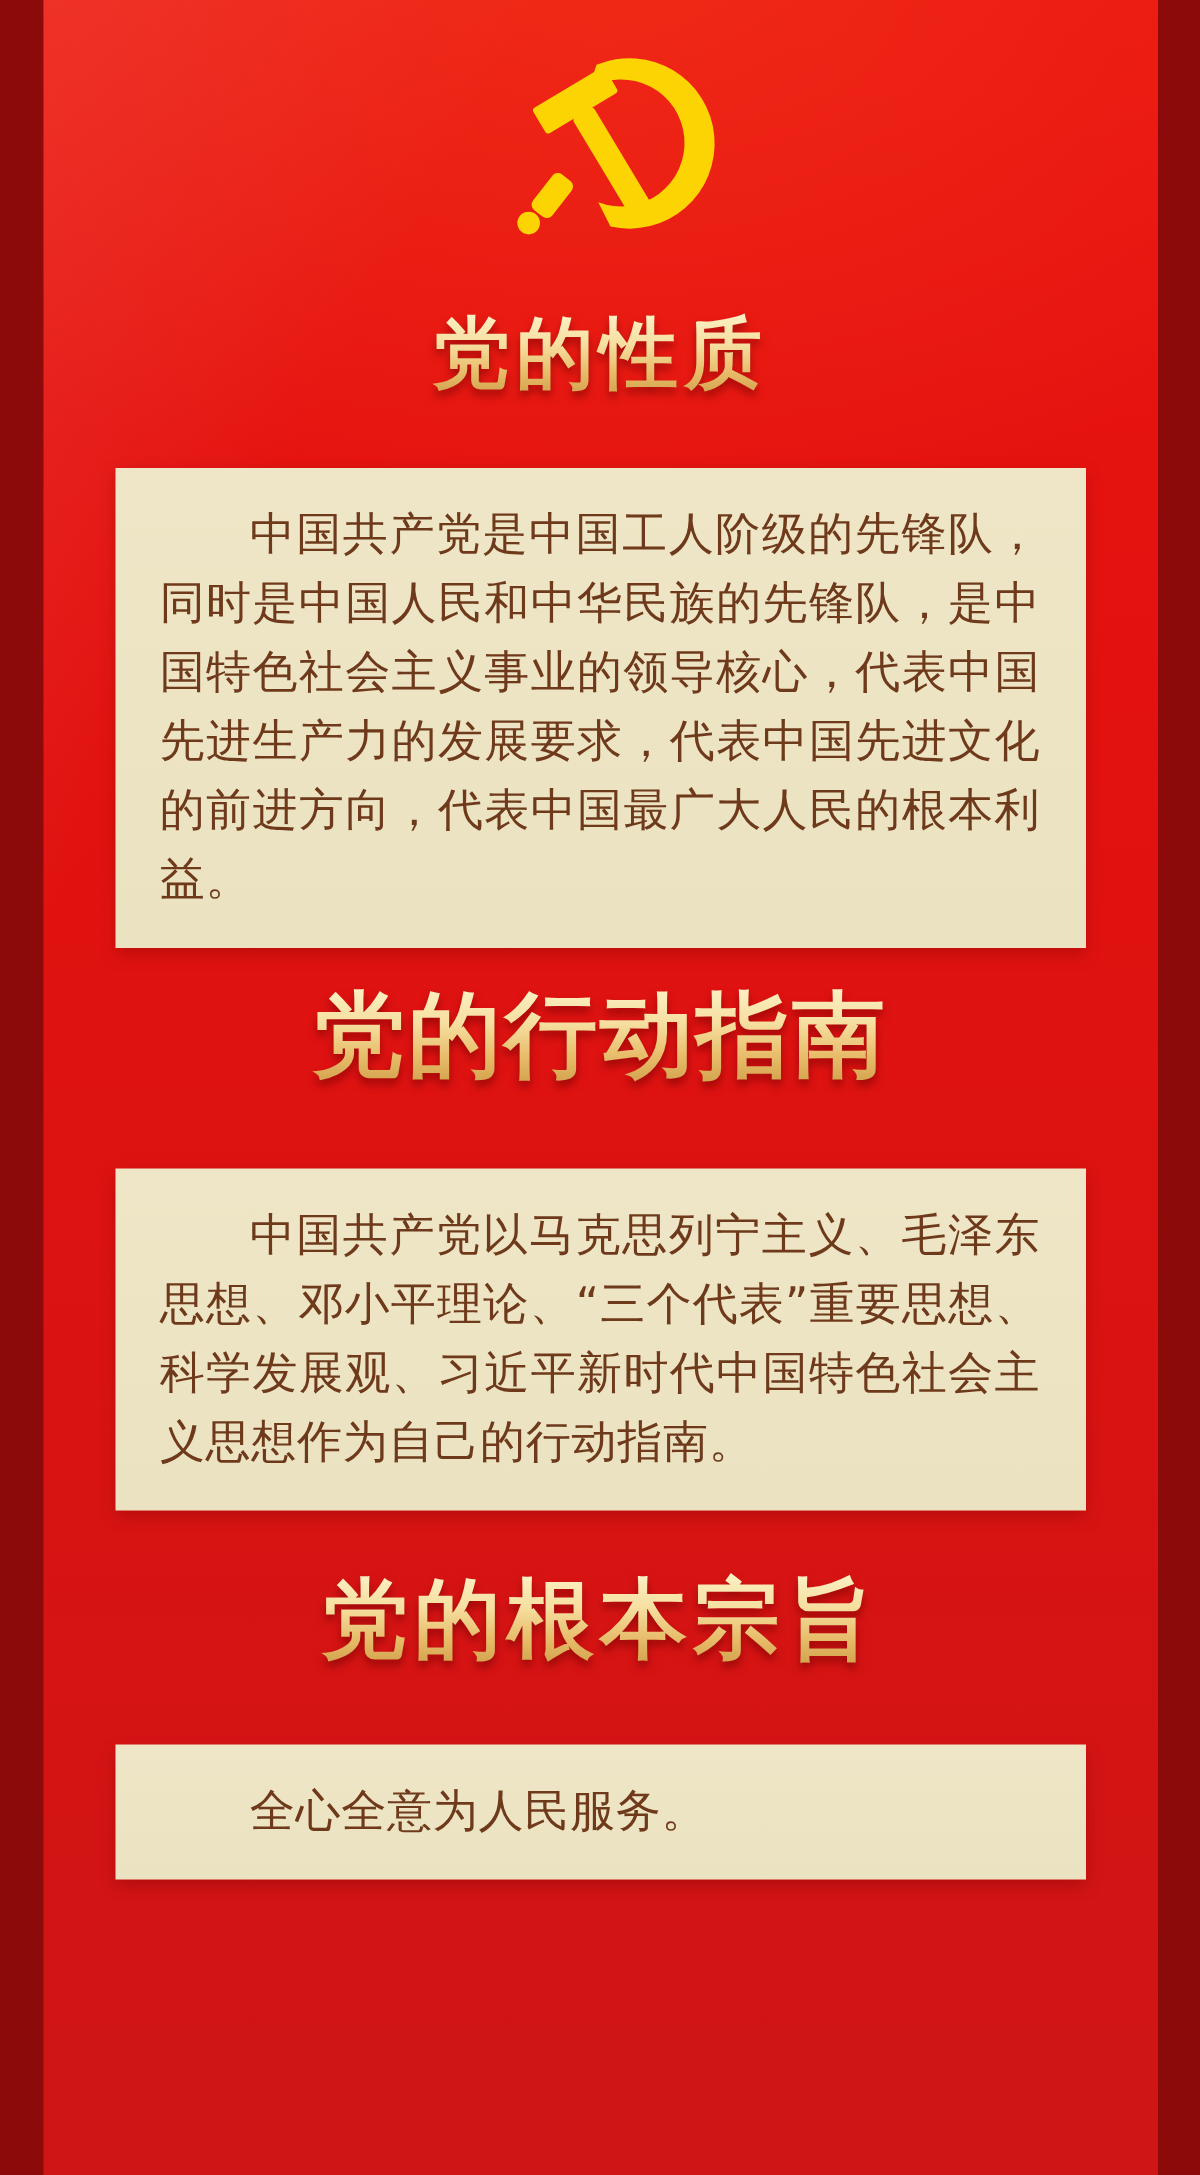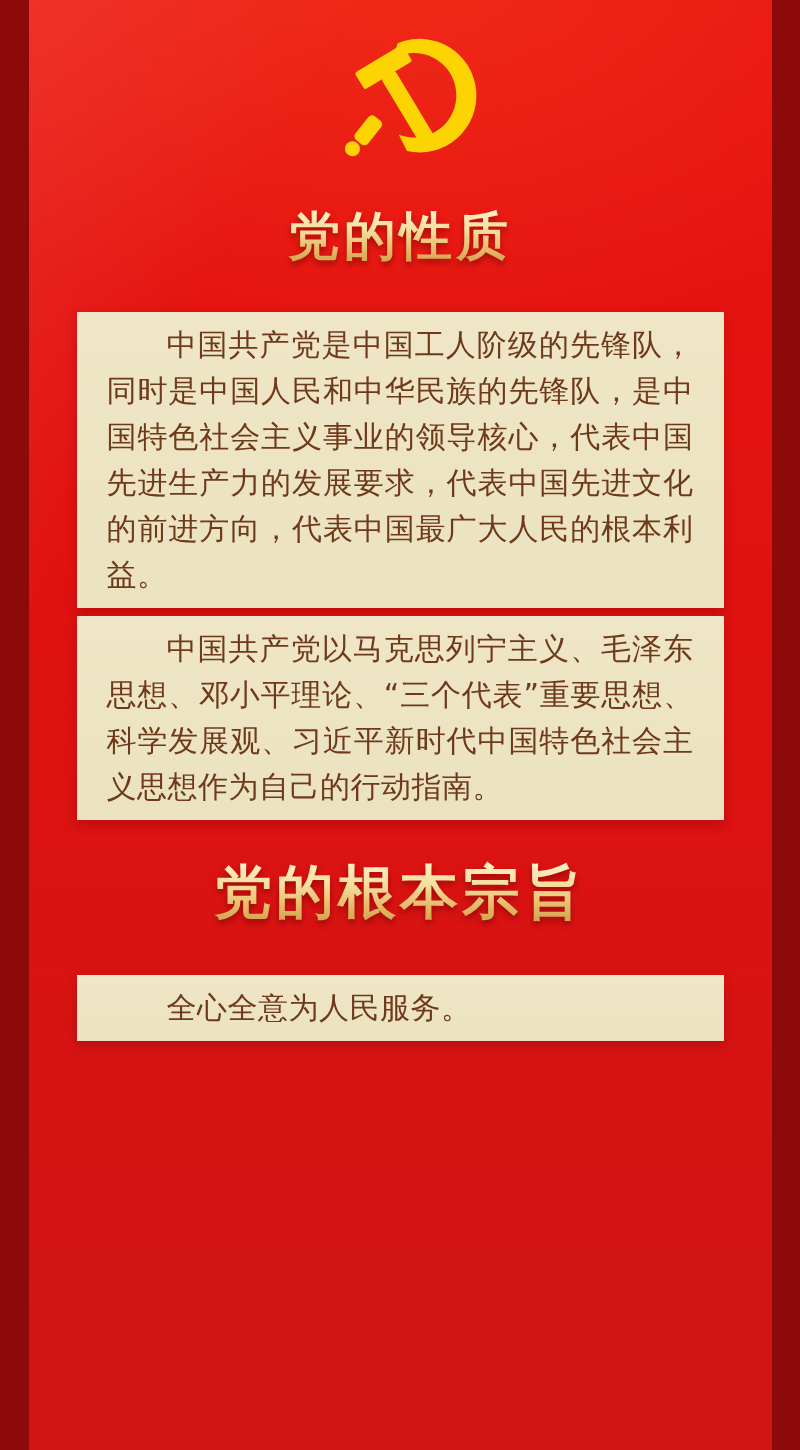--- a/index.html
+++ b/index.html
@@ -40,21 +40,21 @@
     margin:0 48px;
     background:linear-gradient(180deg,#eee6c6 0%,#eae2c0 100%);
     box-shadow:0 4px 10px rgba(120,0,0,.35);
   }
   .section:nth-of-type(1) .card{margin-top:20px;}
   .section:nth-of-type(2) .card{margin-top:8px;}
   .section:nth-of-type(3) .card{margin-top:12px;}
   .section:nth-of-type(4) .card{margin-top:10px;}
   .card-text{
     margin:0;
-    padding:10px 30px;
+    padding:22px 30px;
     font-size:30px;
     line-height:46px;
     color:#6f3a1c;
     text-align:justify;
     text-indent:2em;
     letter-spacing:0.5px;
   }
   .section:nth-of-type(4) .card-text{
     text-indent:0;text-align:center;
   }
@@ -86,20 +86,21 @@
   <main>
     <section class="section">
       <h2 class="section-title">党的性质</h2>
       <div class="card">
         <p class="card-text">中国共产党是中国工人阶级的先锋队，同时是中国人民和中华民族的先锋队，是中国特色社会主义事业的领导核心，代表中国先进生产力的发展要求，代表中国先进文化的前进方向，代表中国最广大人民的根本利益。</p>
       </div>
     </section>
 
 
     <section class="section">
+      <h2 class="section-title">党的行动指南</h2>
       <div class="card">
         <p class="card-text">中国共产党以马克思列宁主义、毛泽东思想、邓小平理论、“三个代表”重要思想、科学发展观、习近平新时代中国特色社会主义思想作为自己的行动指南。</p>
       </div>
     </section>
 
     <section class="section">
       <h2 class="section-title">党的根本宗旨</h2>
       <div class="card">
         <p class="card-text">全心全意为人民服务。</p>
       </div>

